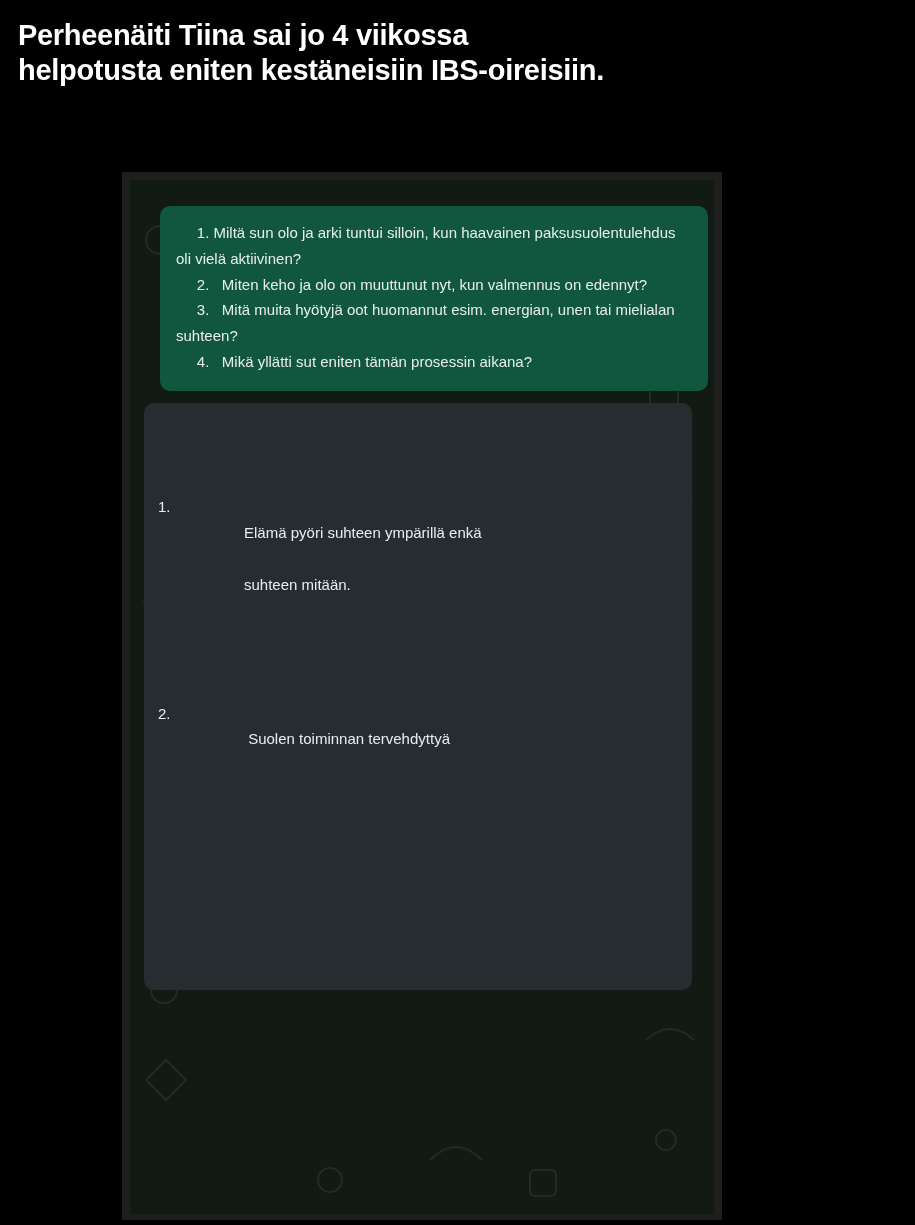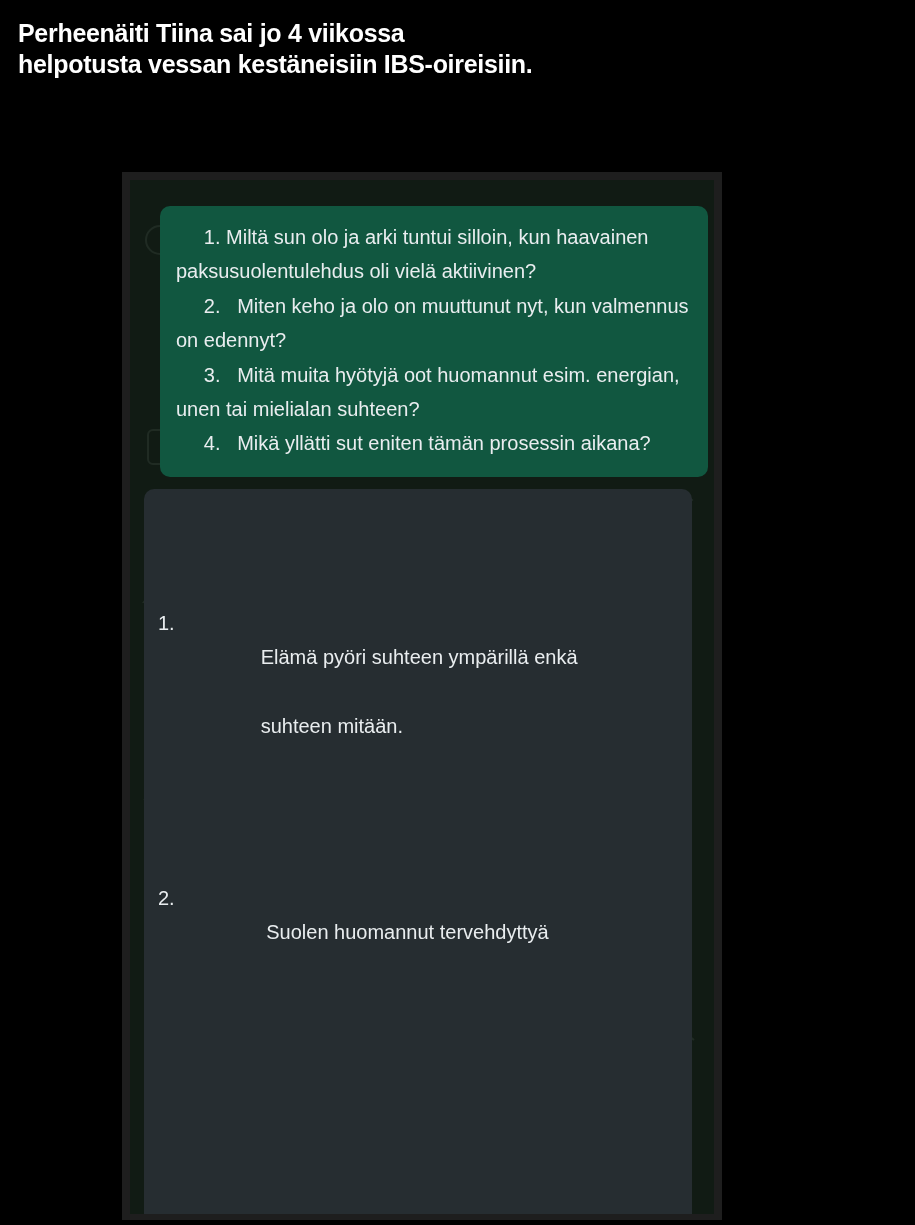--- a/index.html
+++ b/index.html
@@ -12,21 +12,21 @@
     height: 1225px;
     overflow: hidden;
     font-family: "Liberation Sans", sans-serif;
     color: #ffffff;
     position: relative;
   }
 
   
   .headline {
     padding: 18px 14px 0 18px;
-    font-size: 25px;
+    font-size: 29px;
     line-height: 1.22;
     font-weight: bold;
     letter-spacing: -0.3px;
     color: #ffffff;
   }
   .headline-line {
     display: block;
     white-space: nowrap;
   }
 
@@ -69,39 +69,39 @@
     background: #115740;
     padding: 14px 16px 16px 16px;
   }
   .bubble-in {
     margin: 12px 0 0 14px;
     width: 548px;
     background: #262d31;
     padding: 14px 14px 6px 14px;
   }
   .msg-text {
-    font-size: 20px;
+    font-size: 15px;
     line-height: 1.72;
     color: #e9edef;
     white-space: pre-wrap;
   }
   .list-line {
     display: flex;
     gap: 10px;
   }
   .list-num {
     min-width: 26px;
   }
 </style>
 </head>
 <body>
 
 <div class="headline">
   <span class="headline-line">Perheenäiti Tiina sai jo 4 viikossa</span>
-  <span class="headline-line">helpotusta vessan kestäneisiin IBS-oireisiin.</span>
+  <span class="headline-line">helpotusta eniten kestäneisiin IBS-oireisiin.</span>
 </div>
 
 <div class="chat-frame">
   <div class="chat-surface">
 
     <svg class="wallpaper" viewBox="0 0 584 1034" preserveAspectRatio="none" aria-hidden="true">
       <g stroke="#6d7f74" stroke-width="2" fill="none">
         <circle cx="30" cy="60" r="14"></circle>
         <path d="M50 140 q20 -25 40 0 q-20 25 -40 0 z"></path>
         <rect x="18" y="250" width="26" height="34" rx="5"></rect>
@@ -140,21 +140,21 @@
           <span class="list-num">1.</span>
           <span>
             <span>Elämä pyöri suhteen ympärillä enkä</span><br>
             <span>suhteen mitään.</span>
           </span>
         </div>
 
         <div class="list-line">
           <span class="list-num">2.</span>
           <span>
-            <span> Suolen huomannut tervehdyttyä</span>
+            <span> Suolen toiminnan tervehdyttyä</span>
           </span>
         </div>
         
 
         
 
         
 
       </div>
 

